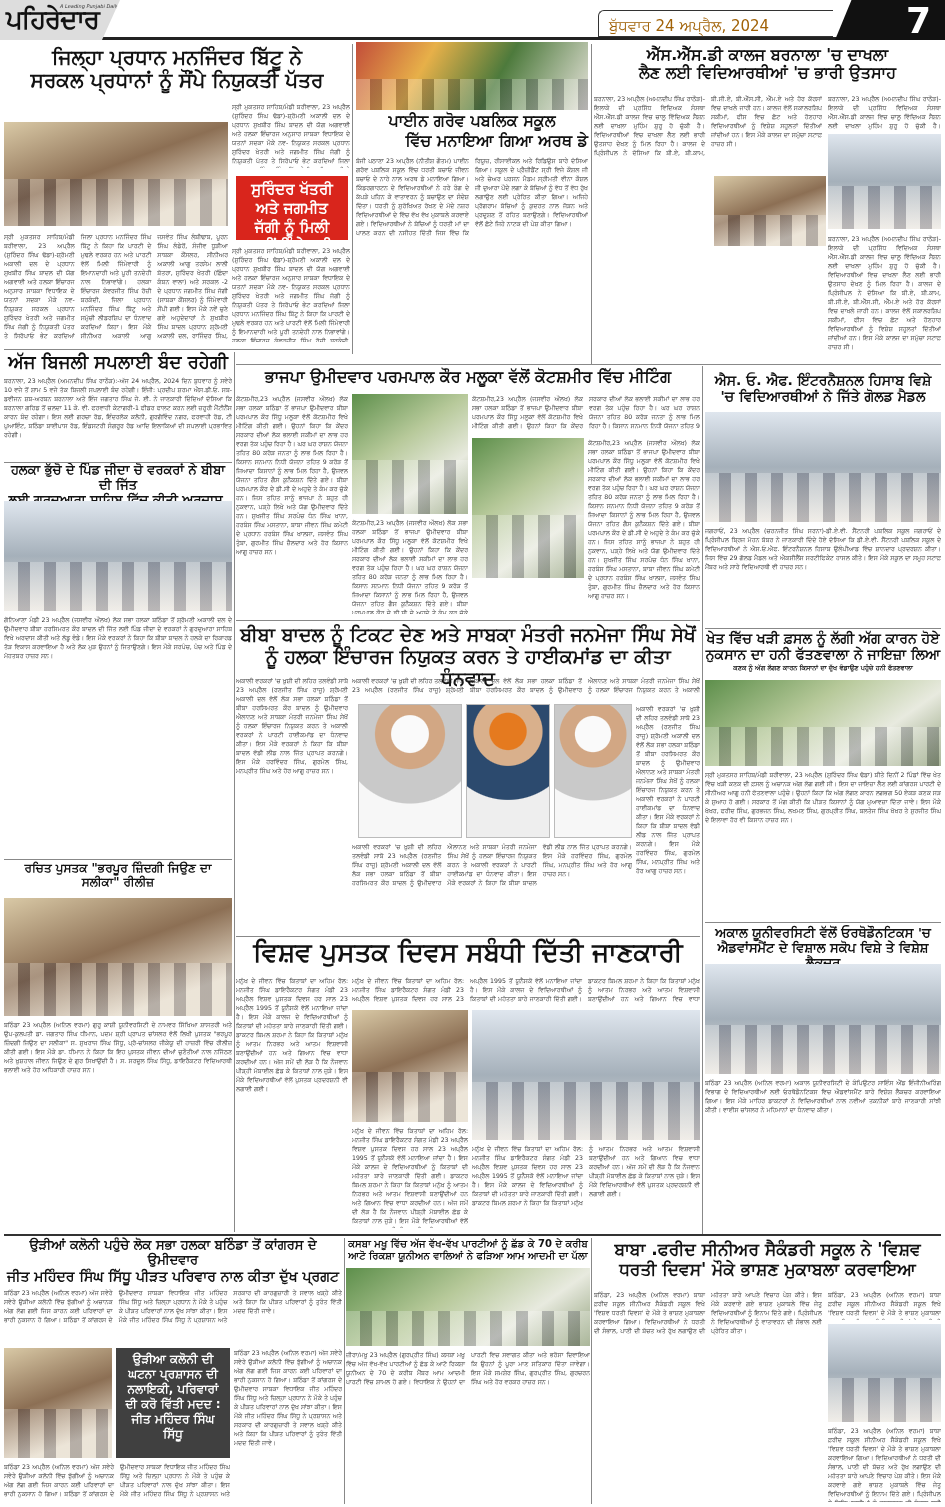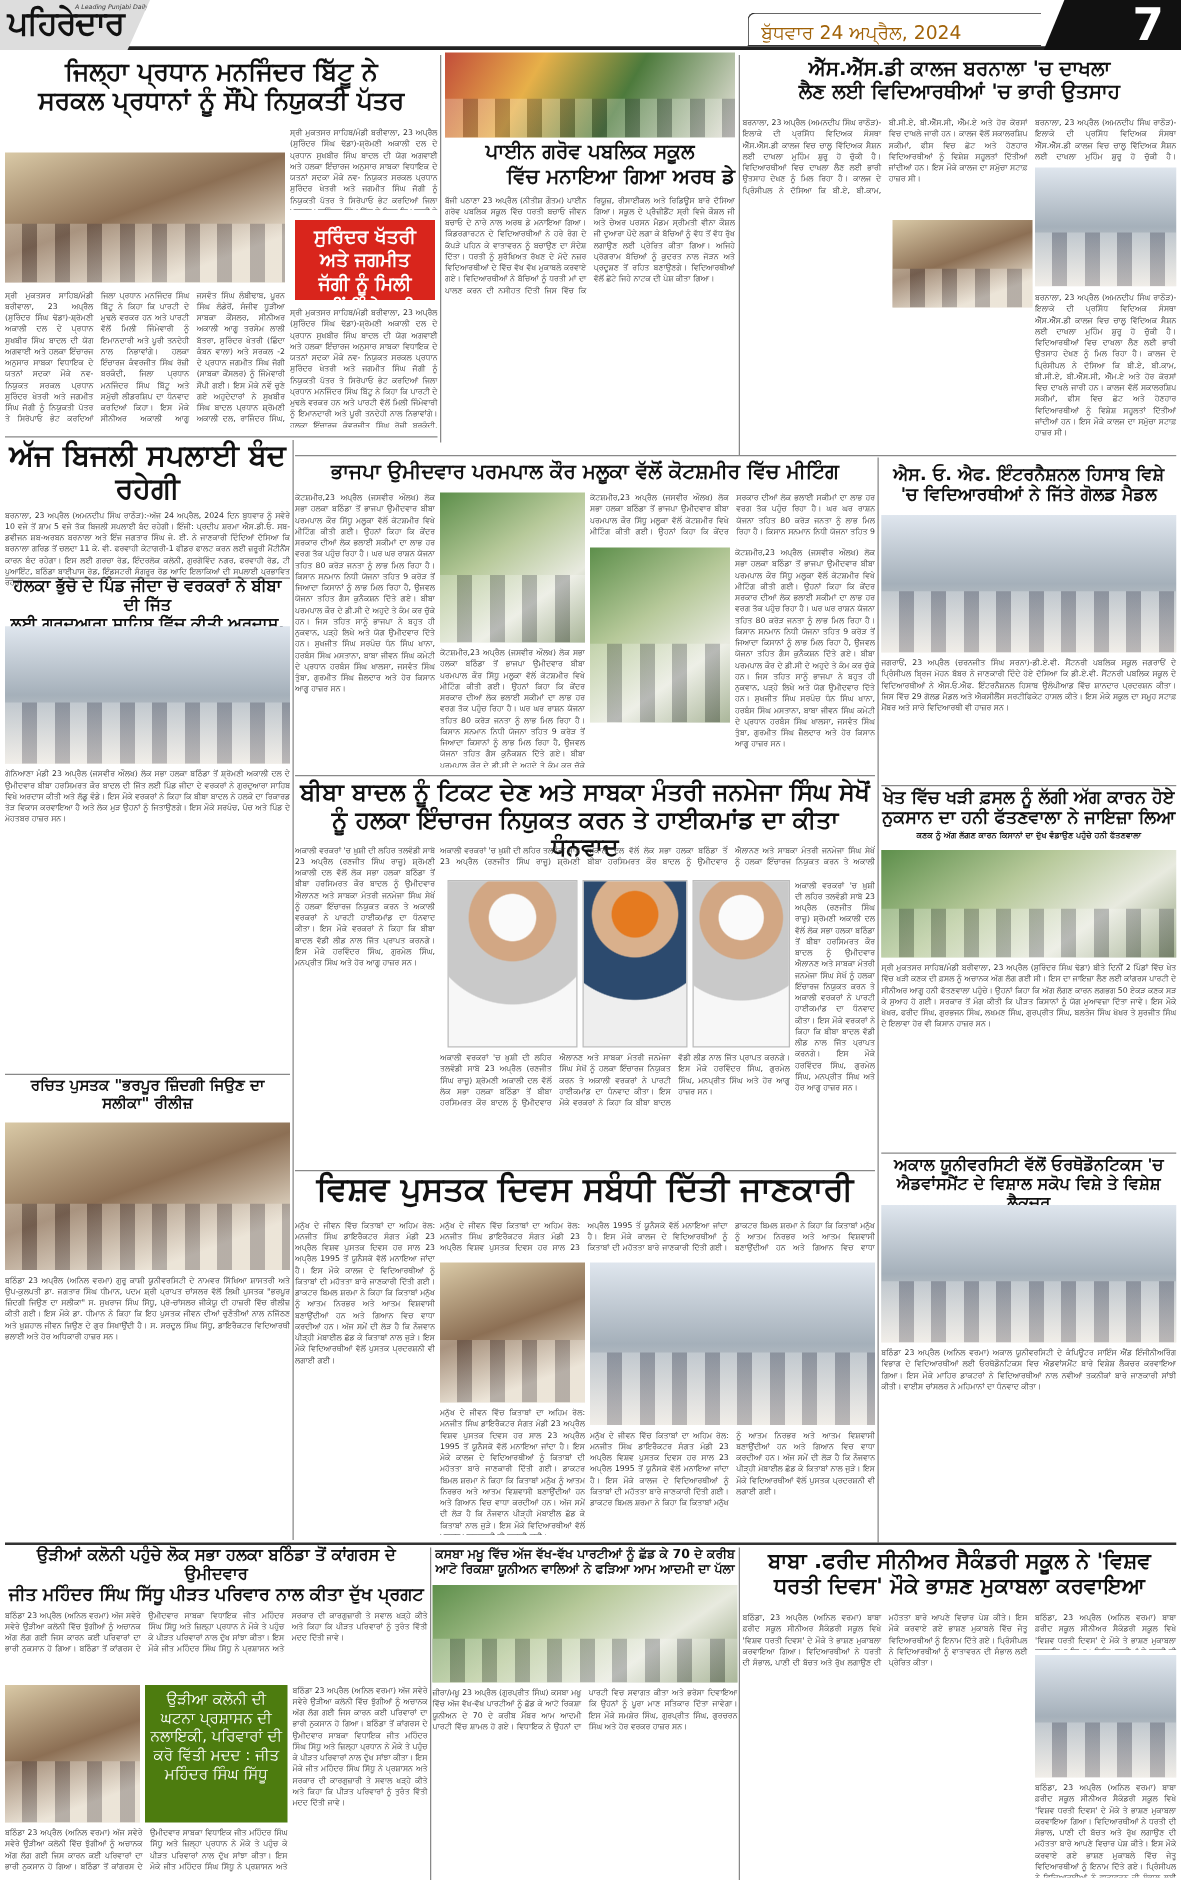--- a/index.html
+++ b/index.html
@@ -32,21 +32,21 @@
   .photo::after { content: ""; position: absolute; left: 0; right: 0; bottom: 0; height: 45%; background: repeating-linear-gradient(90deg, rgba(255,255,255,0.25) 0 14px, rgba(40,40,60,0.25) 14px 26px); }
   .photo.p2 { background: linear-gradient(160deg, #d9c9a6, #8c6f54 45%, #e6dccb 80%); }
   .photo.p3 { background: linear-gradient(120deg, #c24d3a, #e7b049 30%, #4d7a3c 60%, #e8e4dc); }
   .photo.p4 { background: linear-gradient(180deg, #dfe6ee, #a5b0ba 50%, #ece8e1); }
   .photo.p5 { background: linear-gradient(145deg, #5d8f4b, #b7c99a 40%, #e8eadf 70%, #8e9e78); }
   .portrait { position: absolute; background: radial-gradient(circle at 50% 35%, #e6c6a6 0 22%, #f1f1f1 23%, #dcdcdc 70%); border: 1px solid #bbb; }
   .portrait.turban-orange { background: radial-gradient(circle at 50% 20%, #e57a1f 0 16%, #d9b08c 17% 30%, #2c4a6e 31% 60%, #eee 61%); }
   .portrait.turban-white { background: radial-gradient(circle at 50% 22%, #fafafa 0 16%, #d2a784 17% 30%, #c9c9c9 31% 60%, #f7f7f7 61%); }
 
   .redbox { position: absolute; background: #d9251c; color: #fff; text-align: center; font-weight: bold; font-size: 15px; line-height: 1.25; padding: 4px 6px; }
-  .bluebox { position: absolute; background: #4d7c0f; color: #fff; text-align: center; font-weight: normal; font-size: 12px; line-height: 1.25; padding: 4px 4px; }
+  .bluebox { position: absolute; background: #404040; color: #fff; text-align: center; font-weight: bold; font-size: 12px; line-height: 1.25; padding: 4px 4px; }
 
   .rule-h { position: absolute; height: 1px; background: #888; }
   .rule-v { position: absolute; width: 1px; background: #888; }
   .rule-hb { position: absolute; height: 2px; background: #333; }
 </style>
 </head>
 <body>
 
 <header class="masthead">
   <div class="logo-box">
@@ -82,21 +82,21 @@
   <h2 class="hl hl-m">ਐੱਸ.ਐੱਸ.ਡੀ ਕਾਲਜ ਬਰਨਾਲਾ 'ਚ ਦਾਖਲਾ</h2>
   <h2 class="hl hl-m">ਲੈਣ ਲਈ ਵਿਦਿਆਰਥੀਆਂ 'ਚ ਭਾਰੀ ਉਤਸਾਹ</h2>
   <div class="body-text cols-2" style="position:absolute; left:0; top:48px; width:228px; height:266px; overflow:hidden;">ਬਰਨਾਲਾ, 23 ਅਪ੍ਰੈਲ (ਅਮਨਦੀਪ ਸਿੰਘ ਰਾਠੌੜ)- ਇਲਾਕੇ ਦੀ ਪ੍ਰਸਿੱਧ ਵਿਦਿਅਕ ਸੰਸਥਾ ਐੱਸ.ਐੱਸ.ਡੀ ਕਾਲਜ ਵਿਚ ਚਾਲੂ ਵਿੱਦਿਅਕ ਸੈਸ਼ਨ ਲਈ ਦਾਖਲਾ ਮੁਹਿੰਮ ਸ਼ੁਰੂ ਹੋ ਚੁੱਕੀ ਹੈ। ਵਿਦਿਆਰਥੀਆਂ ਵਿਚ ਦਾਖਲਾ ਲੈਣ ਲਈ ਭਾਰੀ ਉਤਸਾਹ ਦੇਖਣ ਨੂੰ ਮਿਲ ਰਿਹਾ ਹੈ। ਕਾਲਜ ਦੇ ਪ੍ਰਿੰਸੀਪਲ ਨੇ ਦੱਸਿਆ ਕਿ ਬੀ.ਏ, ਬੀ.ਕਾਮ, ਬੀ.ਸੀ.ਏ, ਬੀ.ਐੱਸ.ਸੀ, ਐੱਮ.ਏ ਅਤੇ ਹੋਰ ਕੋਰਸਾਂ ਵਿਚ ਦਾਖਲੇ ਜਾਰੀ ਹਨ। ਕਾਲਜ ਵੱਲੋਂ ਸਕਾਲਰਸ਼ਿਪ ਸਕੀਮਾਂ, ਫੀਸ ਵਿਚ ਛੋਟ ਅਤੇ ਹੋਣਹਾਰ ਵਿਦਿਆਰਥੀਆਂ ਨੂੰ ਵਿਸ਼ੇਸ਼ ਸਹੂਲਤਾਂ ਦਿੱਤੀਆਂ ਜਾਂਦੀਆਂ ਹਨ। ਇਸ ਮੌਕੇ ਕਾਲਜ ਦਾ ਸਮੁੱਚਾ ਸਟਾਫ਼ ਹਾਜ਼ਰ ਸੀ।</div>
   <div class="body-text" style="position:absolute; left:234px; top:48px; width:113px; height:36px; overflow:hidden;">ਬਰਨਾਲਾ, 23 ਅਪ੍ਰੈਲ (ਅਮਨਦੀਪ ਸਿੰਘ ਰਾਠੌੜ)- ਇਲਾਕੇ ਦੀ ਪ੍ਰਸਿੱਧ ਵਿਦਿਅਕ ਸੰਸਥਾ ਐੱਸ.ਐੱਸ.ਡੀ ਕਾਲਜ ਵਿਚ ਚਾਲੂ ਵਿੱਦਿਅਕ ਸੈਸ਼ਨ ਲਈ ਦਾਖਲਾ ਮੁਹਿੰਮ ਸ਼ੁਰੂ ਹੋ ਚੁੱਕੀ ਹੈ। ਵਿਦਿਆਰਥੀਆਂ ਵਿਚ ਦਾਖਲਾ ਲੈਣ ਲਈ ਭਾਰੀ ਉਤਸਾਹ ਦੇਖਣ ਨੂੰ ਮਿਲ ਰਿਹਾ ਹੈ। ਕਾਲਜ ਦੇ ਪ੍ਰਿੰਸੀਪਲ ਨੇ ਦੱਸਿਆ ਕਿ ਬੀ.ਏ, ਬੀ.ਕਾਮ, ਬੀ.ਸੀ.ਏ, ਬੀ.ਐੱਸ.ਸੀ, ਐੱਮ.ਏ ਅਤੇ ਹੋਰ ਕੋਰਸਾਂ ਵਿਚ ਦਾਖਲੇ ਜਾਰੀ ਹਨ। ਕਾਲਜ ਵੱਲੋਂ ਸਕਾਲਰਸ਼ਿਪ ਸਕੀਮਾਂ, ਫੀਸ ਵਿਚ ਛੋਟ ਅਤੇ ਹੋਣਹਾਰ ਵਿਦਿਆਰਥੀਆਂ ਨੂੰ ਵਿਸ਼ੇਸ਼ ਸਹੂਲਤਾਂ ਦਿੱਤੀਆਂ ਜਾਂਦੀਆਂ ਹਨ। ਇਸ ਮੌਕੇ ਕਾਲਜ ਦਾ ਸਮੁੱਚਾ ਸਟਾਫ਼ ਹਾਜ਼ਰ ਸੀ।</div>
   <div class="photo p4" style="left:234px; top:88px; width:113px; height:95px;"></div>
   <div class="photo p2" style="left:120px; top:130px; width:112px; height:70px;"></div>
   <div class="body-text" style="position:absolute; left:234px; top:188px; width:113px; height:126px; overflow:hidden;">ਬਰਨਾਲਾ, 23 ਅਪ੍ਰੈਲ (ਅਮਨਦੀਪ ਸਿੰਘ ਰਾਠੌੜ)- ਇਲਾਕੇ ਦੀ ਪ੍ਰਸਿੱਧ ਵਿਦਿਅਕ ਸੰਸਥਾ ਐੱਸ.ਐੱਸ.ਡੀ ਕਾਲਜ ਵਿਚ ਚਾਲੂ ਵਿੱਦਿਅਕ ਸੈਸ਼ਨ ਲਈ ਦਾਖਲਾ ਮੁਹਿੰਮ ਸ਼ੁਰੂ ਹੋ ਚੁੱਕੀ ਹੈ। ਵਿਦਿਆਰਥੀਆਂ ਵਿਚ ਦਾਖਲਾ ਲੈਣ ਲਈ ਭਾਰੀ ਉਤਸਾਹ ਦੇਖਣ ਨੂੰ ਮਿਲ ਰਿਹਾ ਹੈ। ਕਾਲਜ ਦੇ ਪ੍ਰਿੰਸੀਪਲ ਨੇ ਦੱਸਿਆ ਕਿ ਬੀ.ਏ, ਬੀ.ਕਾਮ, ਬੀ.ਸੀ.ਏ, ਬੀ.ਐੱਸ.ਸੀ, ਐੱਮ.ਏ ਅਤੇ ਹੋਰ ਕੋਰਸਾਂ ਵਿਚ ਦਾਖਲੇ ਜਾਰੀ ਹਨ। ਕਾਲਜ ਵੱਲੋਂ ਸਕਾਲਰਸ਼ਿਪ ਸਕੀਮਾਂ, ਫੀਸ ਵਿਚ ਛੋਟ ਅਤੇ ਹੋਣਹਾਰ ਵਿਦਿਆਰਥੀਆਂ ਨੂੰ ਵਿਸ਼ੇਸ਼ ਸਹੂਲਤਾਂ ਦਿੱਤੀਆਂ ਜਾਂਦੀਆਂ ਹਨ। ਇਸ ਮੌਕੇ ਕਾਲਜ ਦਾ ਸਮੁੱਚਾ ਸਟਾਫ਼ ਹਾਜ਼ਰ ਸੀ।</div>
 </article>
 
 <article class="col" style="left:4px; top:352px; width:228px; height:110px;">
-  <h2 class="hl hl-m" style="font-size:23px;">ਅੱਜ ਬਿਜਲੀ ਸਪਲਾਈ ਬੰਦ ਰਹੇਗੀ</h2>
+  <h2 class="hl hl-m" style="font-size:18px;">ਅੱਜ ਬਿਜਲੀ ਸਪਲਾਈ ਬੰਦ ਰਹੇਗੀ</h2>
   <div class="body-text" style="margin-top:3px; height:82px; overflow:hidden;">ਬਰਨਾਲਾ, 23 ਅਪ੍ਰੈਲ (ਅਮਨਦੀਪ ਸਿੰਘ ਰਾਠੌੜ):-ਅੱਜ 24 ਅਪ੍ਰੈਲ, 2024 ਦਿਨ ਬੁਧਵਾਰ ਨੂੰ ਸਵੇਰੇ 10 ਵਜੇ ਤੋਂ ਸ਼ਾਮ 5 ਵਜੇ ਤੱਕ ਬਿਜਲੀ ਸਪਲਾਈ ਬੰਦ ਰਹੇਗੀ। ਇੰਜੀ: ਪ੍ਰਦੀਪ ਸ਼ਰਮਾ ਐਸ.ਡੀ.ਓ. ਸਬ-ਡਵੀਜਨ ਸ਼ਬ-ਅਰਬਨ ਬਰਨਾਲਾ ਅਤੇ ਇੰਜ ਜਗਤਾਰ ਸਿੰਘ ਜੇ. ਈ. ਨੇ ਜਾਣਕਾਰੀ ਦਿੰਦਿਆਂ ਦੱਸਿਆ ਕਿ ਬਰਨਾਲਾ ਗਰਿਡ ਤੋਂ ਚਲਦਾ 11 ਕੇ. ਵੀ. ਫਰਵਾਹੀ ਕੇਟਾਗਰੀ-1 ਫੀਡਰ ਫਾਲਟ ਕਰਨ ਲਈ ਜ਼ਰੂਰੀ ਮੈਂਟੀਨੈਂਸ ਕਾਰਨ ਬੰਦ ਰਹੇਗਾ। ਇਸ ਲਈ ਗਰਚਾ ਰੋਡ, ਇੰਦਰਲੋਕ ਕਲੋਨੀ, ਗੁਰਗੋਵਿੰਦ ਨਗਰ, ਫਰਵਾਹੀ ਰੋਡ, ਟੀ ਪੁਆਇੰਟ, ਬਠਿੰਡਾ ਬਾਈਪਾਸ ਰੋਡ, ਇੰਡਸਟਰੀ ਸੰਗਰੂਰ ਰੋਡ ਆਦਿ ਇਲਾਕਿਆਂ ਦੀ ਸਪਲਾਈ ਪ੍ਰਭਾਵਿਤ ਰਹੇਗੀ।</div>
 </article>
 
 <article class="col" style="left:4px; top:463px; width:228px; height:395px;">
   <h2 class="hl hl-s">ਹਲਕਾ ਭੁੱਚੋ ਦੇ ਪਿੰਡ ਜੀਦਾ ਚੋ ਵਰਕਰਾਂ ਨੇ ਬੀਬਾ ਦੀ ਜਿੱਤ</h2>
   <h2 class="hl hl-s">ਲਈ ਗੁਰਦੁਆਰਾ ਸਾਹਿਬ ਵਿੱਚ ਕੀਤੀ ਅਰਦਾਸ, ਵੰਡੇ ਲੱਡੂ</h2>
   <div class="photo p4" style="left:0; top:38px; width:228px; height:110px;"></div>
   <div class="body-text" style="position:absolute; left:0; top:152px; width:228px; height:240px; overflow:hidden;">ਗੋਨਿਆਣਾ ਮੰਡੀ 23 ਅਪ੍ਰੈਲ (ਜਸਵੀਰ ਔਲਖ) ਲੋਕ ਸਭਾ ਹਲਕਾ ਬਠਿੰਡਾ ਤੋਂ ਸ਼੍ਰੋਮਣੀ ਅਕਾਲੀ ਦਲ ਦੇ ਉਮੀਦਵਾਰ ਬੀਬਾ ਹਰਸਿਮਰਤ ਕੌਰ ਬਾਦਲ ਦੀ ਜਿੱਤ ਲਈ ਪਿੰਡ ਜੀਦਾ ਦੇ ਵਰਕਰਾਂ ਨੇ ਗੁਰਦੁਆਰਾ ਸਾਹਿਬ ਵਿਖੇ ਅਰਦਾਸ ਕੀਤੀ ਅਤੇ ਲੱਡੂ ਵੰਡੇ। ਇਸ ਮੌਕੇ ਵਰਕਰਾਂ ਨੇ ਕਿਹਾ ਕਿ ਬੀਬਾ ਬਾਦਲ ਨੇ ਹਲਕੇ ਦਾ ਰਿਕਾਰਡ ਤੋੜ ਵਿਕਾਸ ਕਰਵਾਇਆ ਹੈ ਅਤੇ ਲੋਕ ਮੁੜ ਉਹਨਾਂ ਨੂੰ ਜਿਤਾਉਣਗੇ। ਇਸ ਮੌਕੇ ਸਰਪੰਚ, ਪੰਚ ਅਤੇ ਪਿੰਡ ਦੇ ਮੋਹਤਬਰ ਹਾਜ਼ਰ ਸਨ।</div>
 </article>
 

